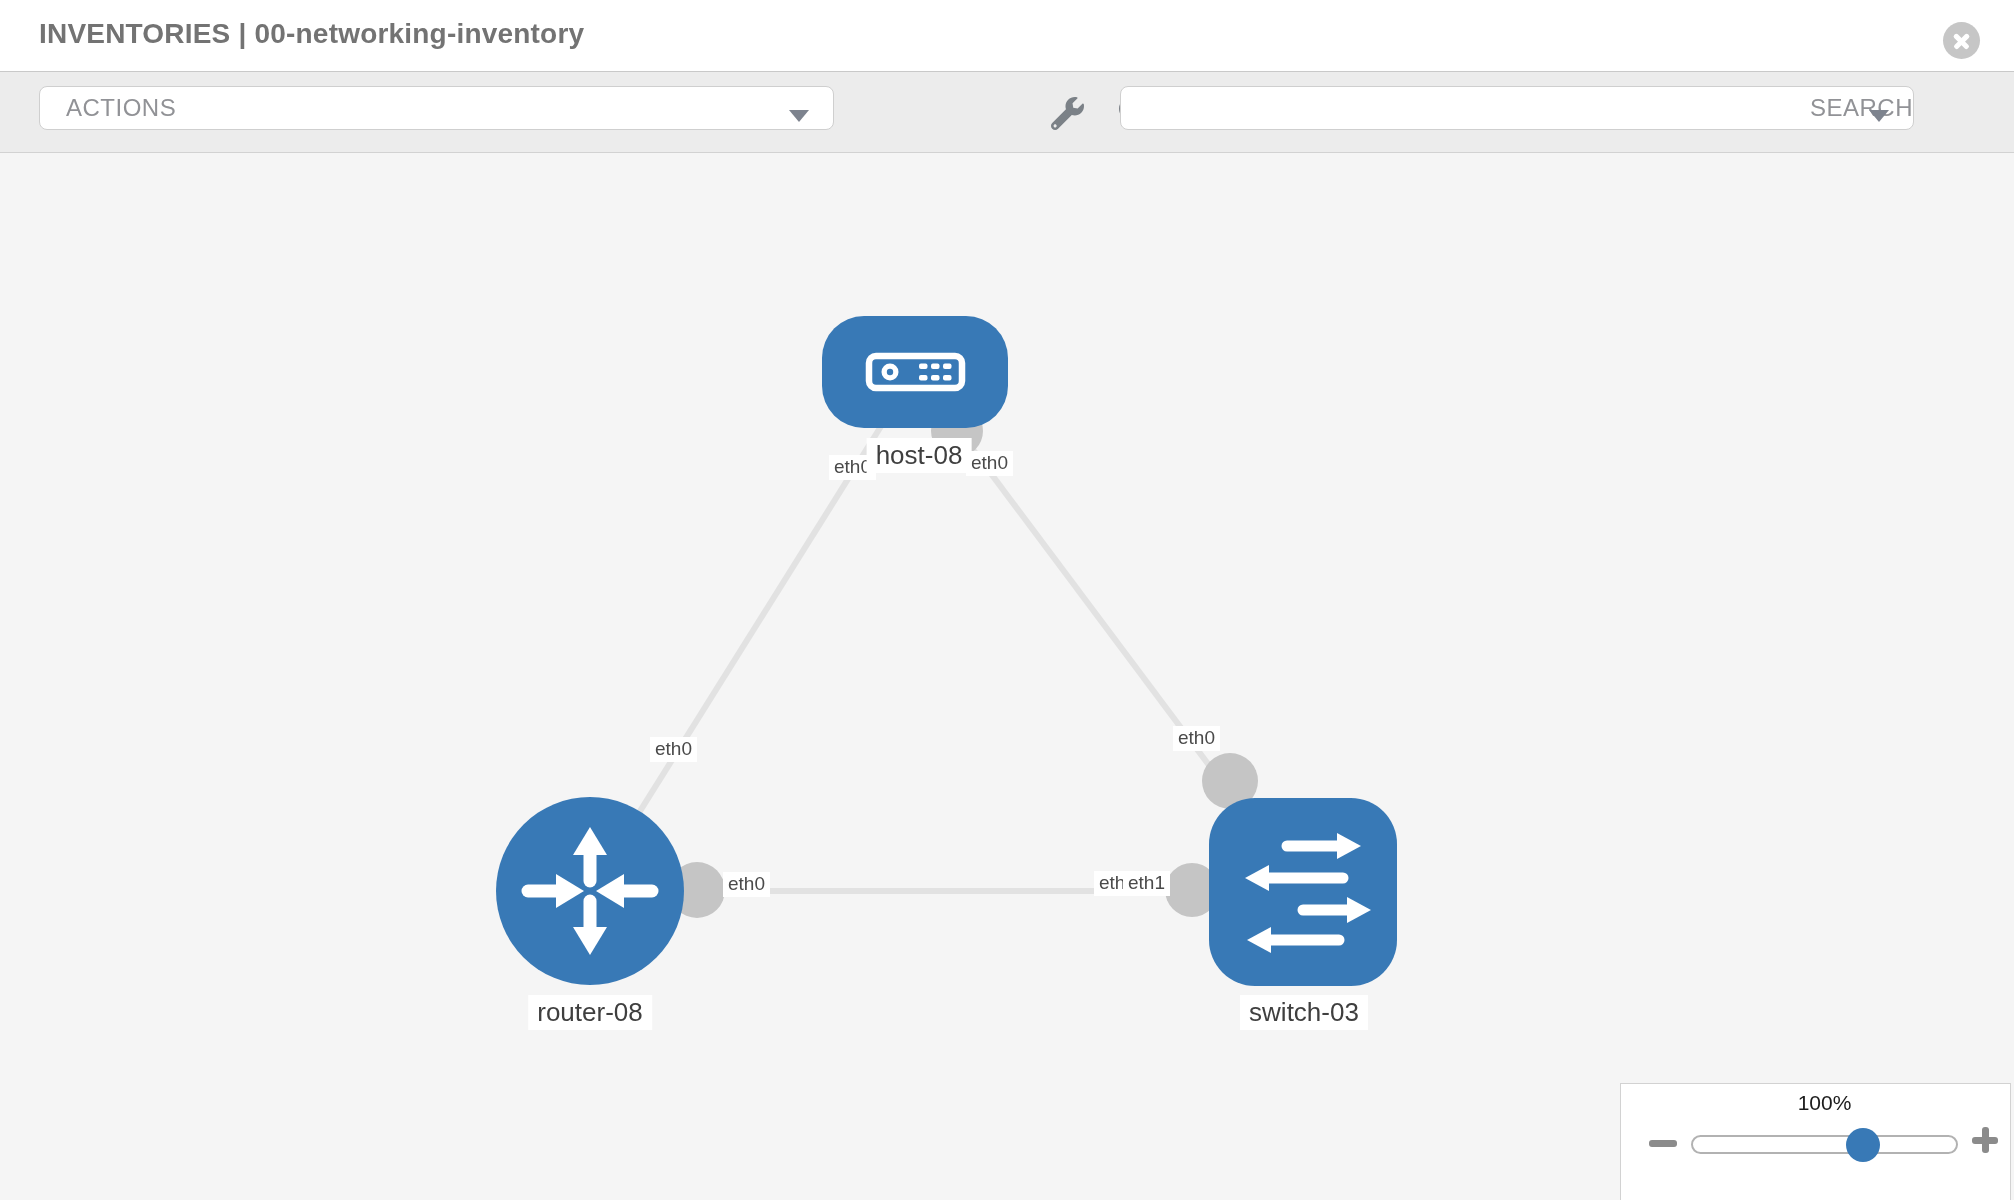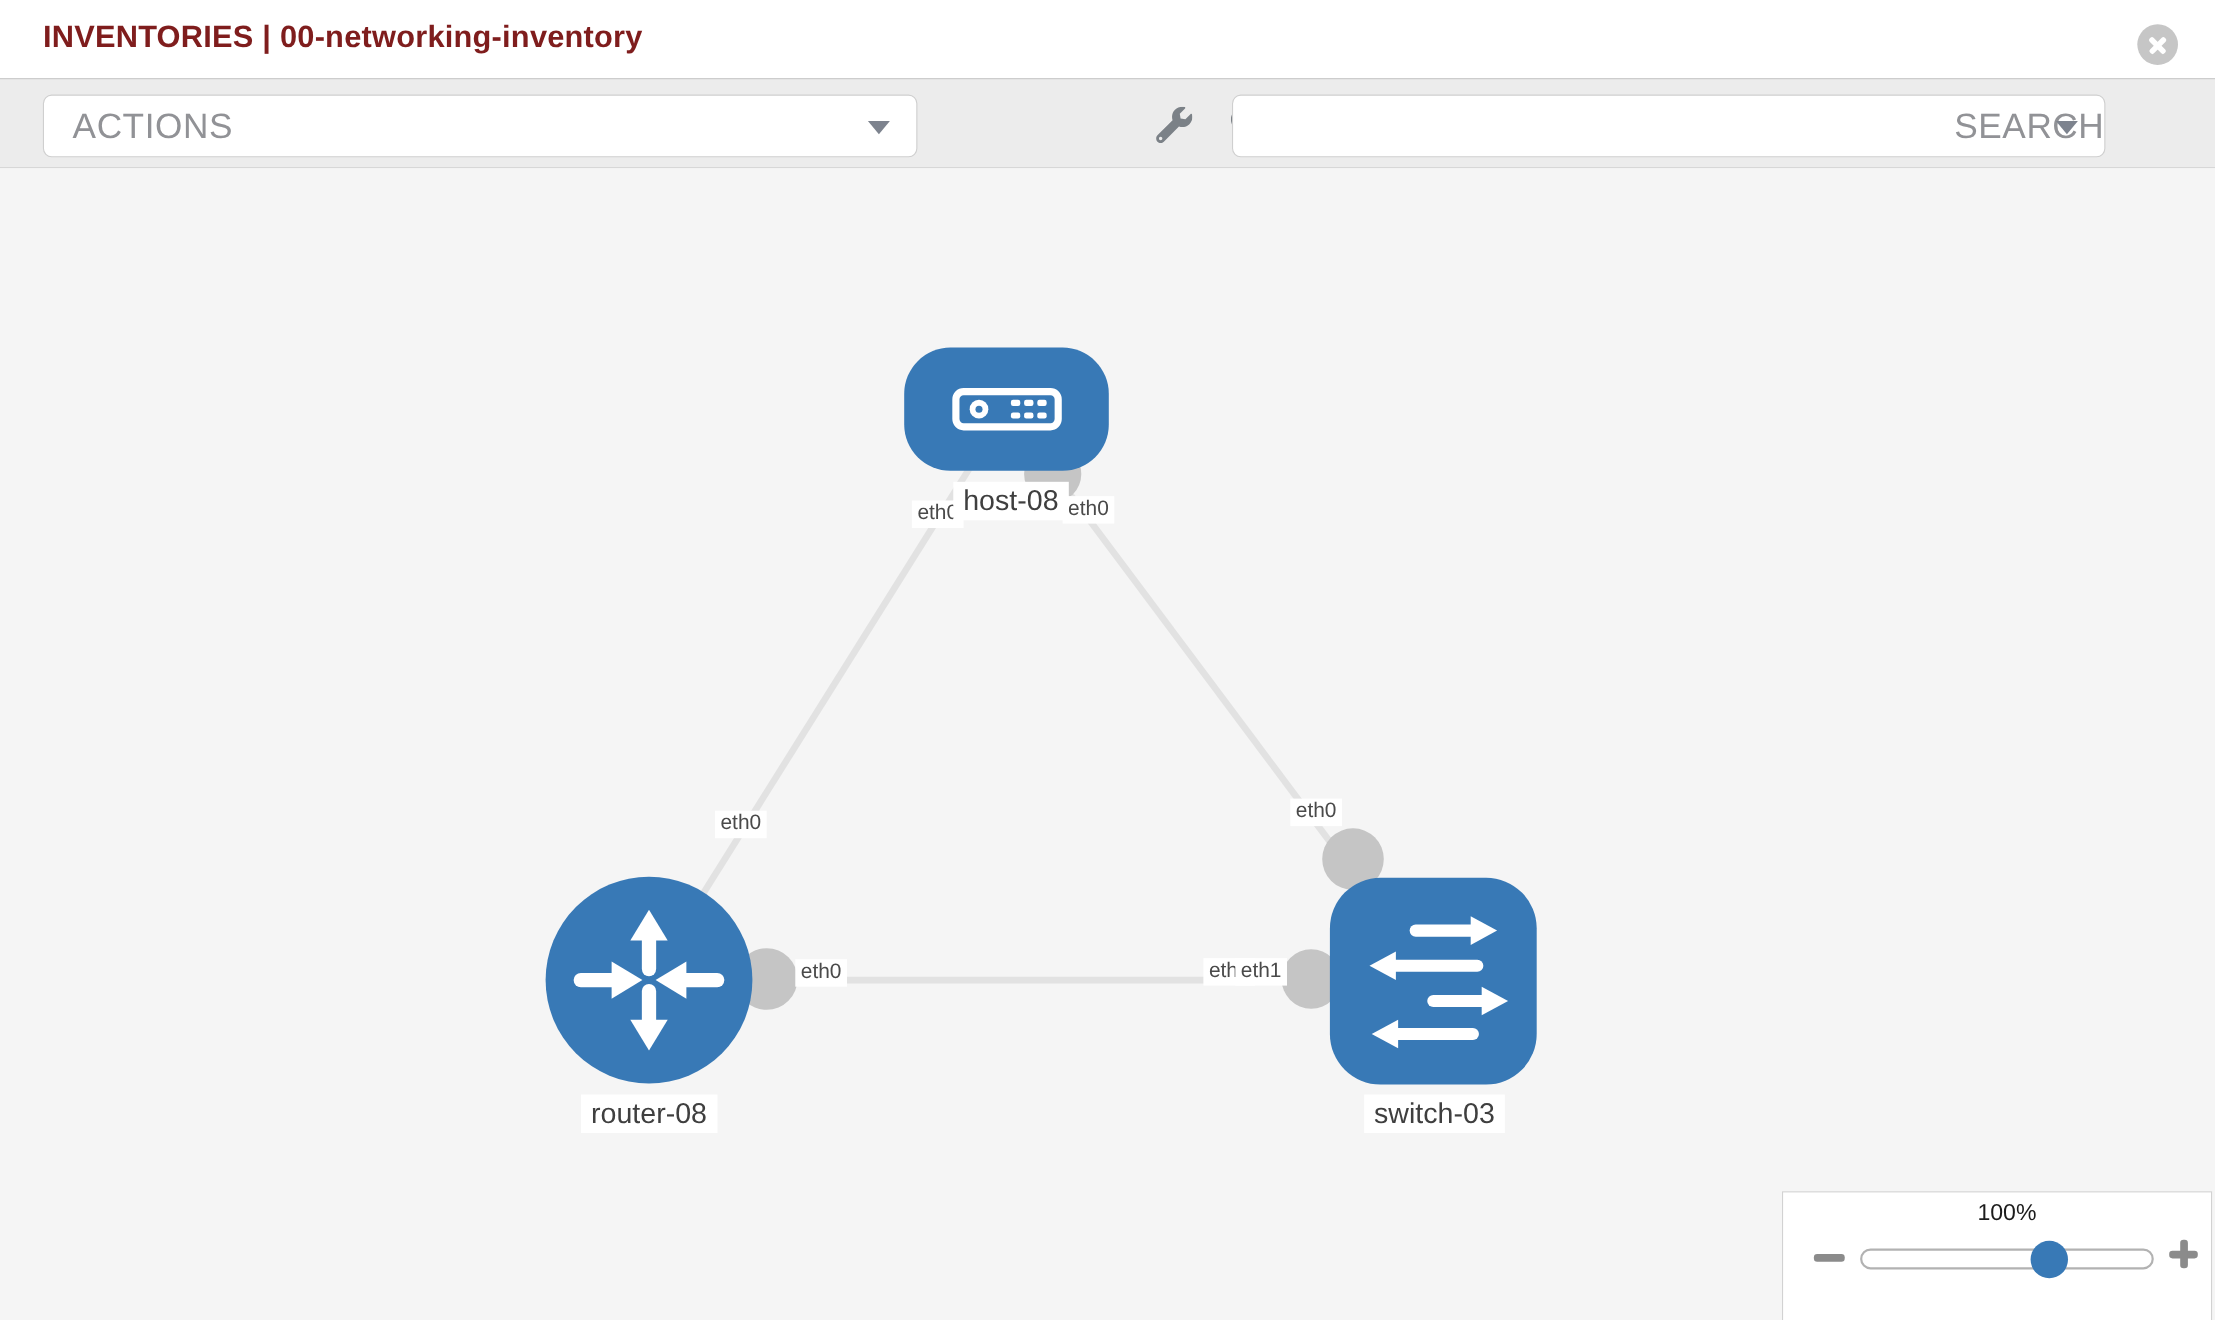--- a/index.html
+++ b/index.html
@@ -1,31 +1,31 @@
 <!DOCTYPE html>
 <html><head>
 <meta charset="utf-8">
 <style>
   * { margin:0; padding:0; box-sizing:border-box; }
   html,body { width:2014px; height:1200px; overflow:hidden; background:#fff;
               font-family:"Liberation Sans","DejaVu Sans",sans-serif; }
 
   
   .header { position:absolute; left:0; top:0; width:2014px; height:71px; background:#fff; }
-  .header-title { position:absolute; left:39px; top:18px; font-size:28px; font-weight:bold; color:#7f1d1d; letter-spacing:0.2px; }
+  .header-title { position:absolute; left:39px; top:18px; font-size:28px; font-weight:bold; color:#737373; letter-spacing:0.2px; }
   .close-btn { position:absolute; left:1943px; top:22px; width:37px; height:37px; border-radius:50%; background:#c6c6c6; cursor:pointer; }
   .close-btn .bar { position:absolute; left:9px; top:16.5px; width:19px; height:4.5px; background:#fff; border-radius:2px; }
   .close-btn .bar.b1 { transform:rotate(45deg); }
   .close-btn .bar.b2 { transform:rotate(-45deg); }
 
   
   .toolbar { position:absolute; left:0; top:71px; width:2014px; height:82px; background:#ececec;
              border-top:1px solid #c9c9c9; border-bottom:1px solid #d2d2d2; }
-  .select-box { position:absolute; top:14px; height:57px; background:#fff; border:1px solid #cfcfcf;
-                border-radius:8px; display:flex; align-items:center; font-size:32px; color:#919296; }
+  .select-box { position:absolute; top:14px; height:44px; background:#fff; border:1px solid #cfcfcf;
+                border-radius:8px; display:flex; align-items:center; font-size:24px; color:#919296; }
   .select-box .lbl { padding-left:26px; letter-spacing:0.5px; }
   .caret { position:absolute; right:24px; top:23px; width:0; height:0;
            border-left:10px solid transparent; border-right:10px solid transparent;
            border-top:12px solid #7d838e; }
   .sel-actions { left:39px;  width:795px; }
   .sel-search  { left:1120px; width:794px;justify-content:flex-end; }
   .tool-icon-btn { position:absolute; top:13px; width:44px; height:56px; display:flex; align-items:center; justify-content:center; cursor:pointer; }
   .tib-wrench { left:1045px; }
   .tib-key    { left:1112px; }
 

